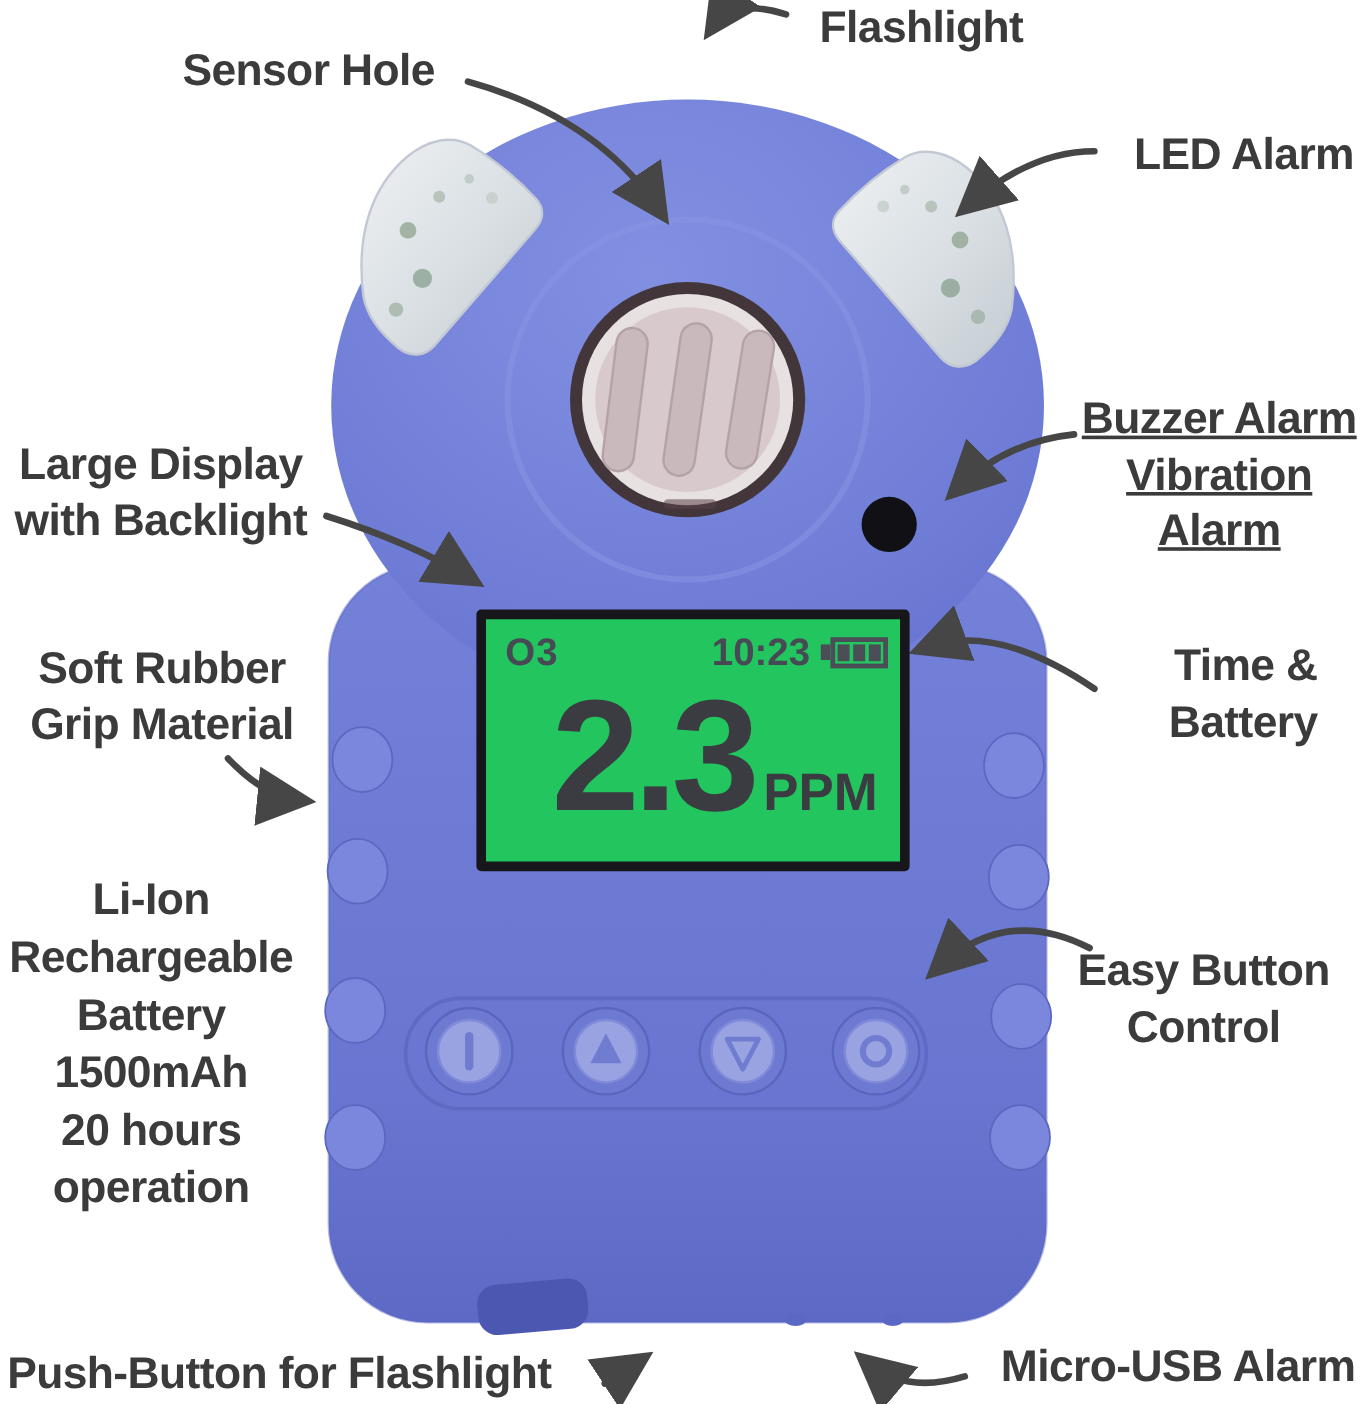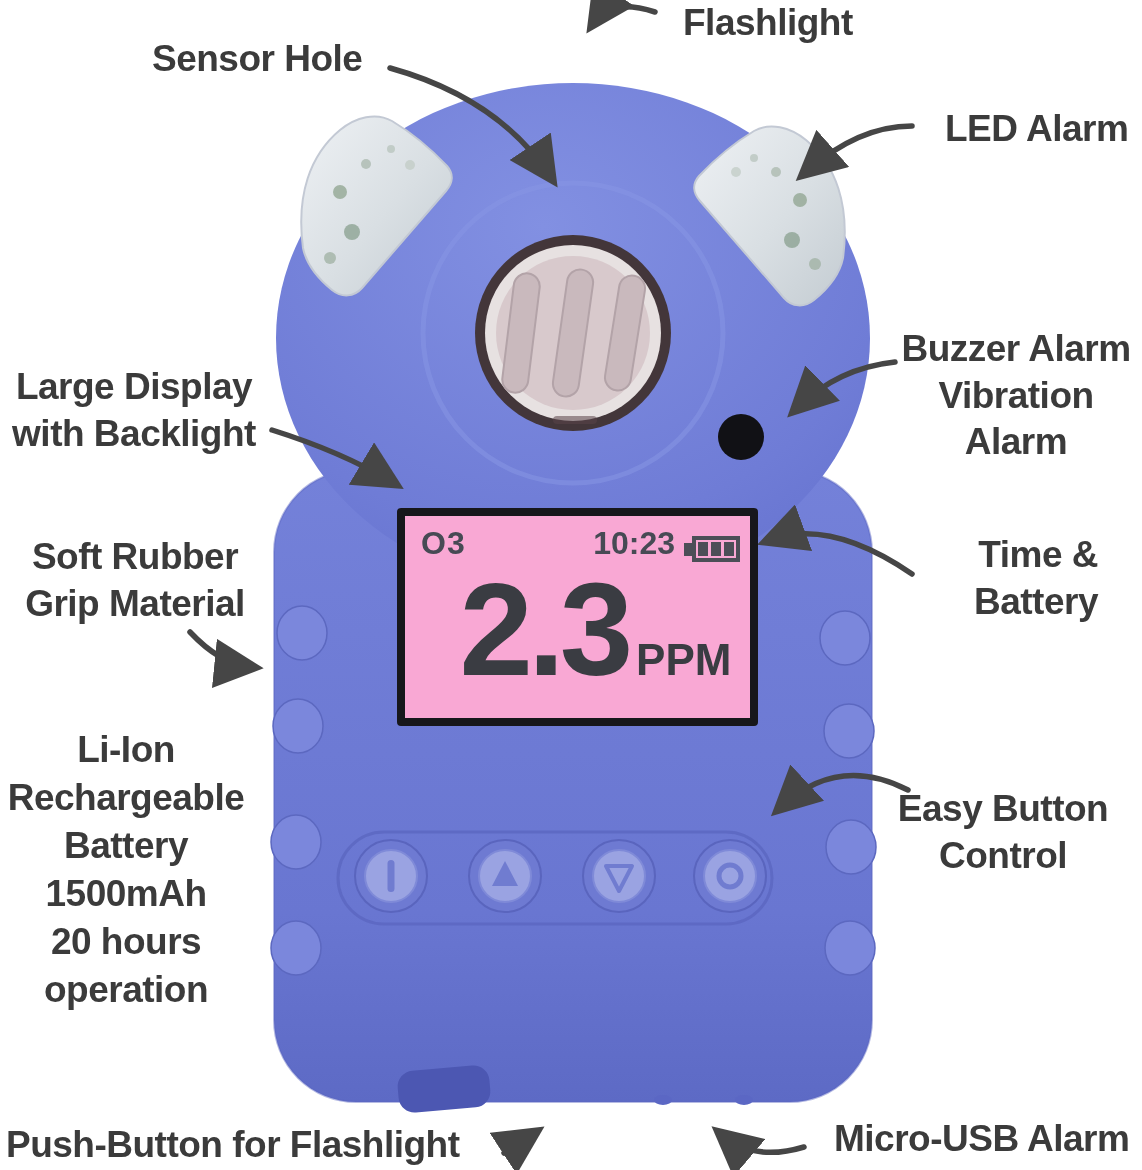--- a/index.html
+++ b/index.html
@@ -11,40 +11,40 @@
 
   
   .label{
     position:absolute;z-index:3;
     font-weight:700;font-size:37px;line-height:1.26;
     color:#3b3b3b;letter-spacing:-0.5px;white-space:pre-line;
   }
   #lbl-flashlight{left:683px;top:0px;}
   #lbl-sensor{left:152px;top:36px;}
   #lbl-led{left:945px;top:106px;}
-  #lbl-buzzer{left:890px;top:326px;width:252px;text-align:center;}
+  #lbl-buzzer{left:890px;top:326px;width:252px;text-align:center;text-decoration:underline;}
   #lbl-display{left:2px;top:364px;width:264px;text-align:center;}
   #lbl-rubber{left:18px;top:534px;width:234px;text-align:center;}
   #lbl-battery{left:2px;top:726px;width:248px;text-align:center;line-height:1.3;}
   #lbl-time{left:936px;top:532px;width:162px;text-align:right;}
   #lbl-easy{left:889px;top:786px;width:228px;text-align:center;}
   #lbl-push{left:6px;top:1122px;}
   #lbl-usb{left:834px;top:1116px;}
 
   
   #lcd{
     position:absolute;z-index:2;left:397px;top:508px;width:345px;height:202px;
-    background:#f9a8d4;border:8px solid #17171b;border-radius:4px;
+    background:#22c55e;border:8px solid #17171b;border-radius:4px;
   }
   #lcd .status{
     position:absolute;left:16px;right:10px;top:9px;
     display:flex;justify-content:space-between;align-items:center;
   }
   #lcd .gas{font-weight:700;font-size:32px;color:#474a54;letter-spacing:1px;}
-  .status-right{display:flex;align-items:flex-end;gap:9px;}
+  .status-right{display:flex;align-items:center;gap:9px;}
   #lcd .time{font-weight:700;font-size:32px;color:#474a54;}
   .batt{display:flex;align-items:center;height:26px;}
   .batt .nub{width:8px;height:13px;background:#4c4e57;}
   .batt .case{width:48px;height:26px;border:4px solid #4c4e57;display:flex;gap:3px;padding:2px;box-sizing:border-box;}
   .batt .bar{flex:1;background:#4c4e57;}
   #lcd .reading{
     position:absolute;left:0;right:0;bottom:22px;
     display:flex;justify-content:center;align-items:baseline;
     transform:translateX(18px);
   }

